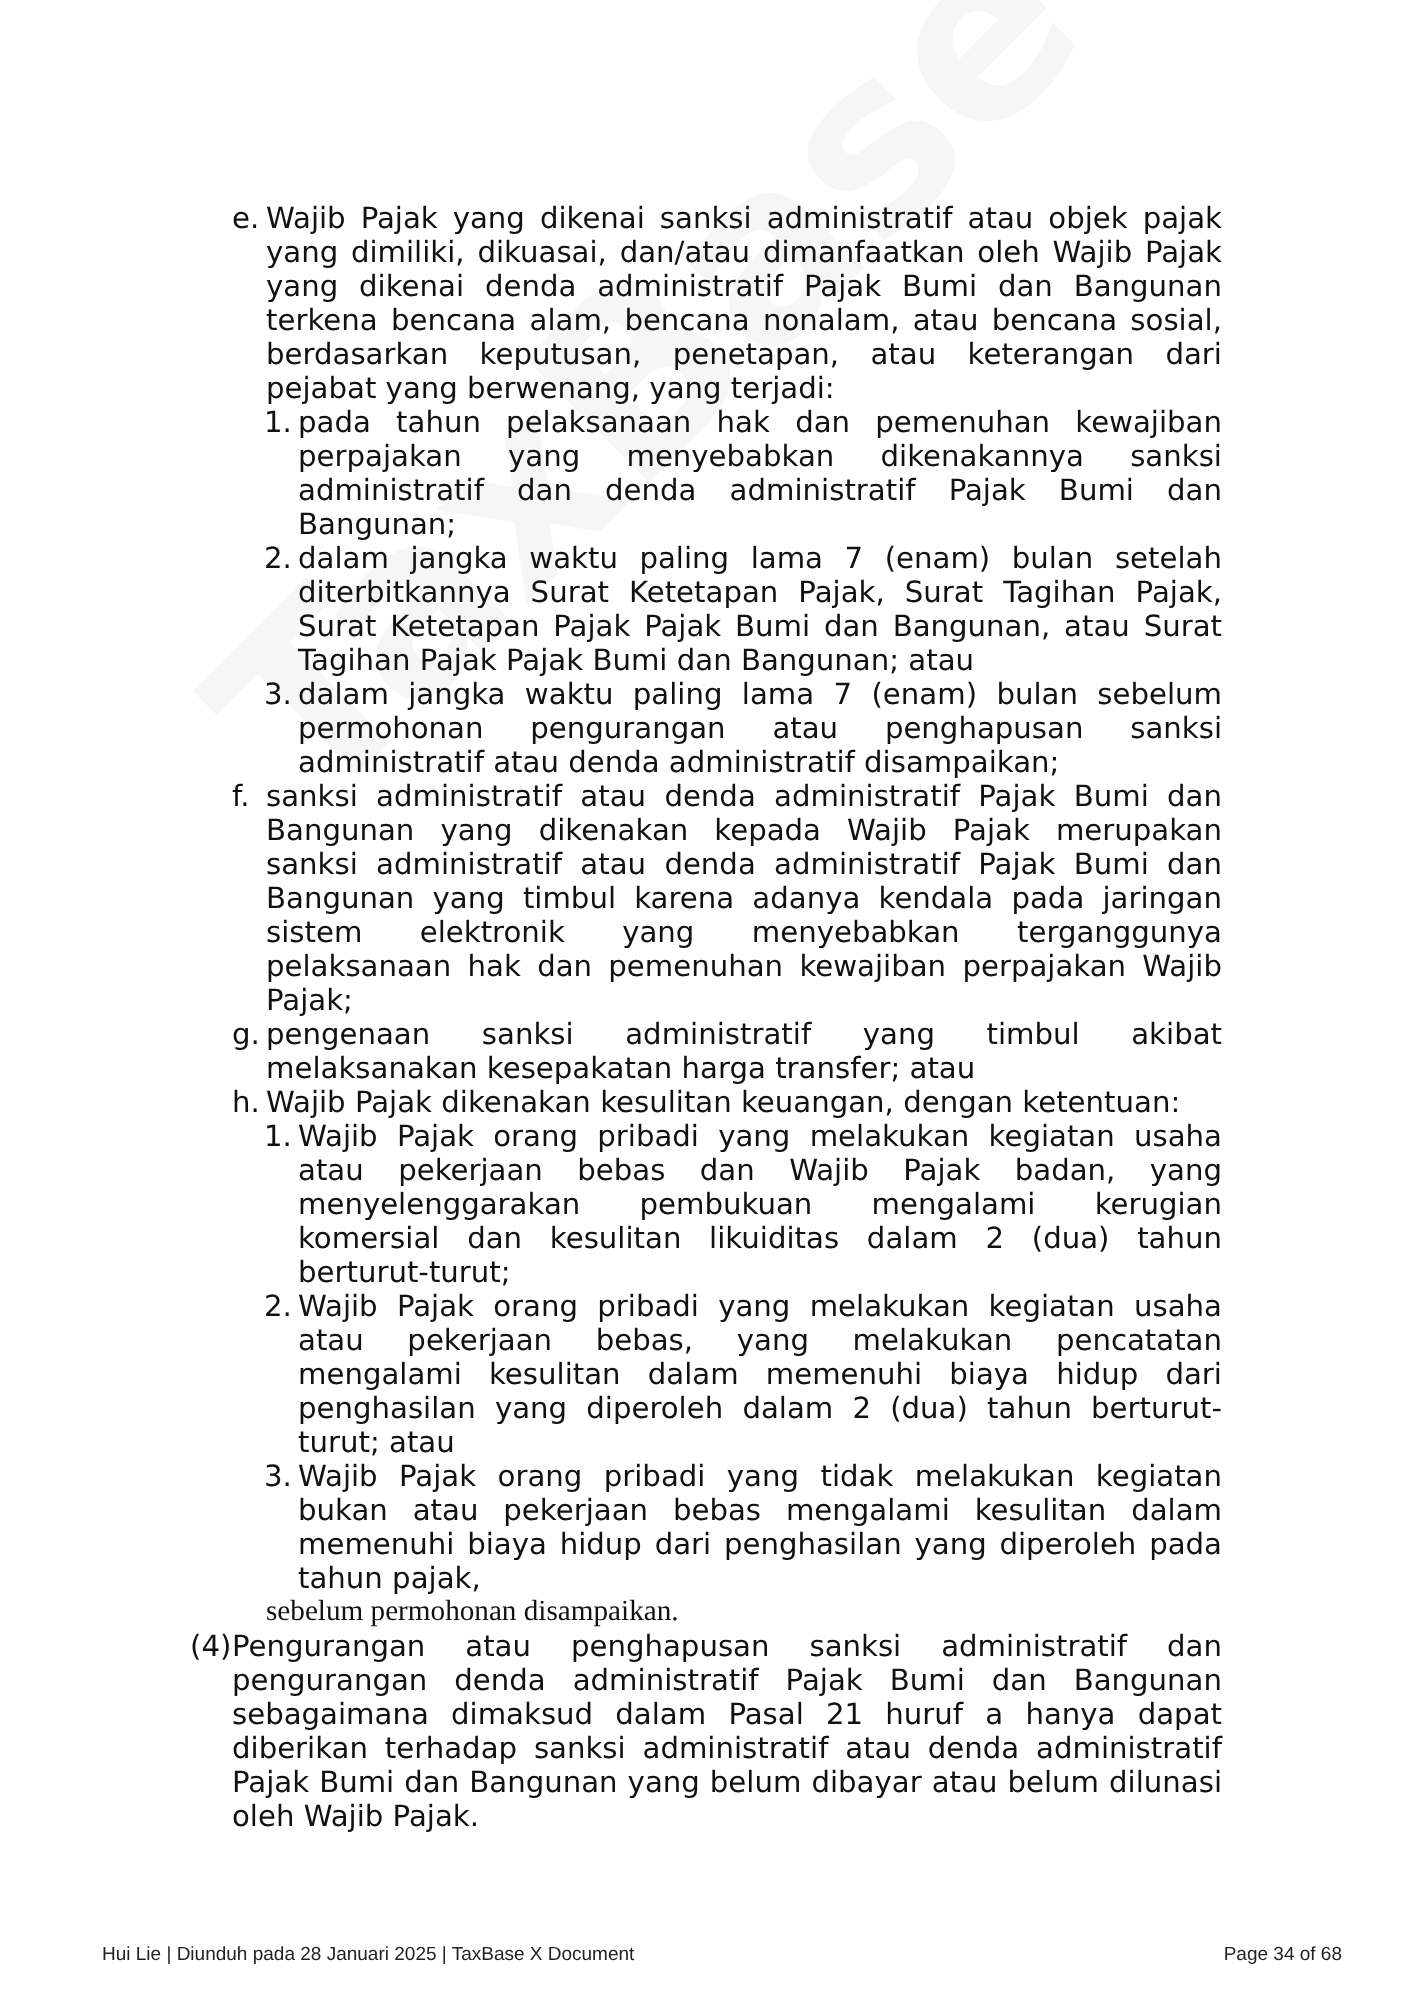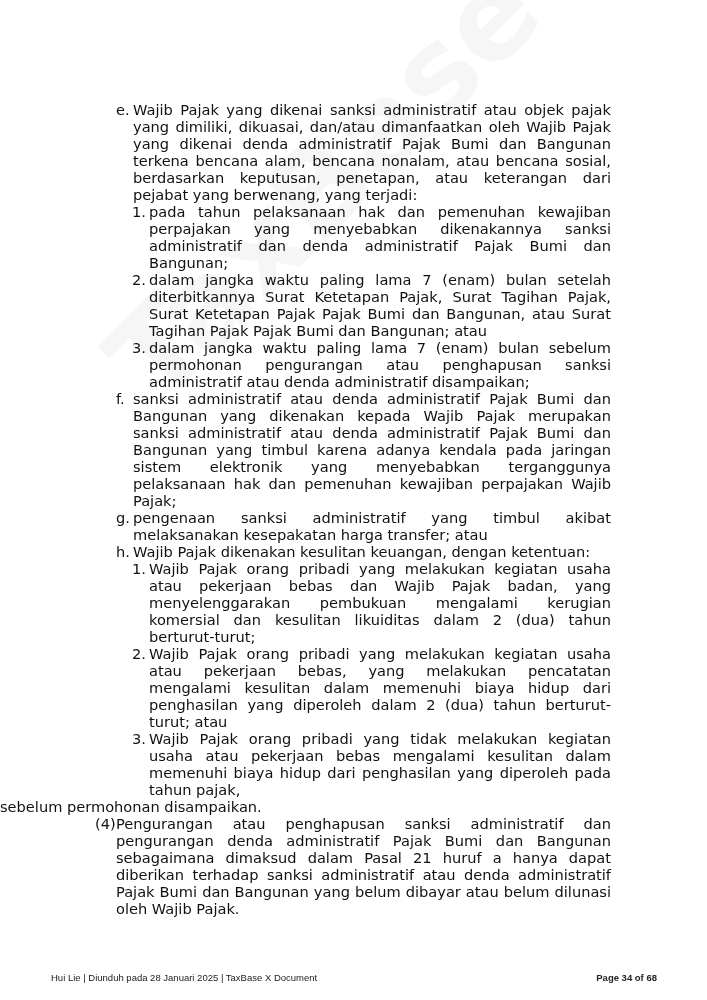--- a/index.html
+++ b/index.html
@@ -8,24 +8,24 @@
   .content { position: absolute; left: 0; top: 101px; width: 707px; font-size: 14.6px; line-height: 17px; }
   .row { position: relative; }
   .txt { text-align: justify; text-align-last: left; }
   .cont { margin-left: 133px; width: 478px; }
   .lvl1 { margin-left: 133px; width: 478px; }
   .lvl1 .num { position: absolute; left: -17px; top: 0; }
   .lvl2 { margin-left: 149px; width: 462px; }
   .lvl2 .num { position: absolute; left: -17px; top: 0; }
   .para { margin-left: 116px; width: 495px; }
   .para .num { position: absolute; left: -21px; top: 0; }
-  .trail { width: 478px; }
+  .trail { margin-left: 133px; width: 478px; font-family: Liberation Serif, serif; }
   .footer { position: absolute; top: 972px; font-family: "Liberation Sans", sans-serif; font-size: 9.5px; color: #222; }
   .footer-left { left: 51px; }
-  .footer-right { right: 50px; font-weight: bold; }
+  .footer-right { right: 36px; }
 </style>
 </head>
 <body>
 
 <div class="watermark">TaxBase</div>
 
 <div class="content">
 
 
   <div class="row lvl1">
@@ -64,21 +64,21 @@
   <div class="row lvl2">
     <span class="num">1.</span>
     <div class="txt">Wajib Pajak orang pribadi yang melakukan kegiatan usaha atau pekerjaan bebas dan Wajib Pajak badan, yang menyelenggarakan pembukuan mengalami kerugian komersial dan kesulitan likuiditas dalam 2 (dua) tahun berturut-turut;</div>
   </div>
   <div class="row lvl2">
     <span class="num">2.</span>
     <div class="txt">Wajib Pajak orang pribadi yang melakukan kegiatan usaha atau pekerjaan bebas, yang melakukan pencatatan mengalami kesulitan dalam memenuhi biaya hidup dari penghasilan yang diperoleh dalam 2 (dua) tahun berturut- turut; atau</div>
   </div>
   <div class="row lvl2">
     <span class="num">3.</span>
-    <div class="txt">Wajib Pajak orang pribadi yang tidak melakukan kegiatan usaha atau pekerjaan bebas mengalami kesulitan dalam memenuhi biaya hidup dari penghasilan yang diperoleh pada tahun pajak,</div>
+    <div class="txt">Wajib Pajak orang pribadi yang tidak melakukan kegiatan bukan atau pekerjaan bebas mengalami kesulitan dalam memenuhi biaya hidup dari penghasilan yang diperoleh pada tahun pajak,</div>
   </div>
 
   <div class="row trail">
     <div class="txt">sebelum permohonan disampaikan.</div>
   </div>
 
   <div class="row para">
     <span class="num">(4)</span>
     <div class="txt">Pengurangan atau penghapusan sanksi administratif dan pengurangan denda administratif Pajak Bumi dan Bangunan sebagaimana dimaksud dalam Pasal 21 huruf a hanya dapat diberikan terhadap sanksi administratif atau denda administratif Pajak Bumi dan Bangunan yang belum dibayar atau belum dilunasi oleh Wajib Pajak.</div>
   </div>

